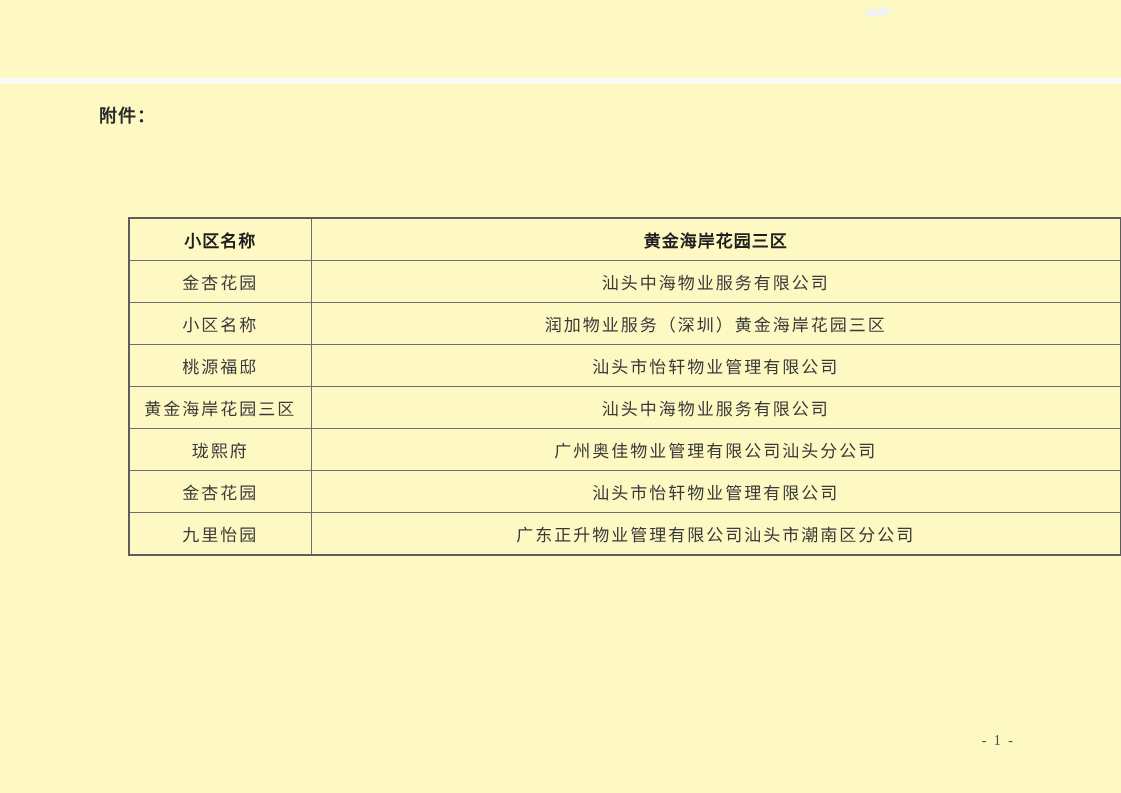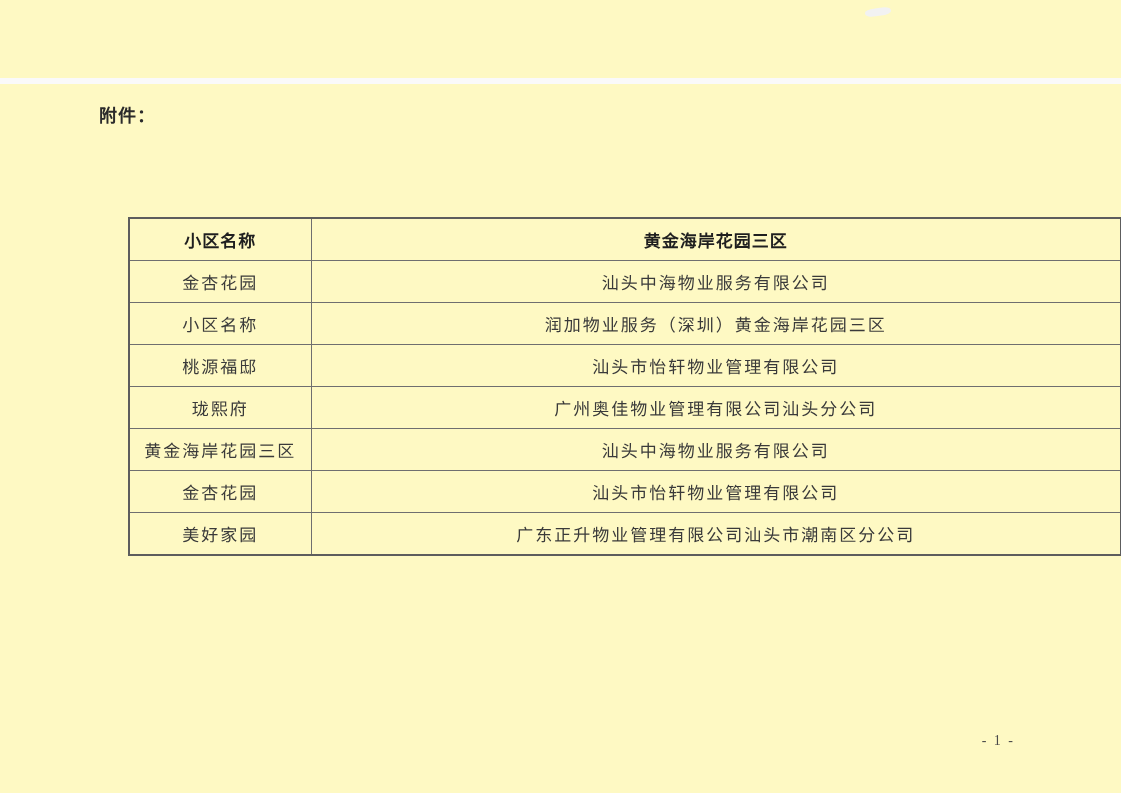--- a/index.html
+++ b/index.html
@@ -127,33 +127,33 @@
       </tr>
       <tr>
         <td>小区名称</td>
         <td>润加物业服务（深圳）黄金海岸花园三区</td>
       </tr>
       <tr>
         <td>桃源福邸</td>
         <td>汕头市怡轩物业管理有限公司</td>
       </tr>
       <tr>
+        <td>黄金海岸花园三区</td>
+        <td>汕头中海物业服务有限公司</td>
+      </tr>
+      <tr>
         <td>珑熙府</td>
         <td>广州奥佳物业管理有限公司汕头分公司</td>
-      </tr>
-      <tr>
-        <td>黄金海岸花园三区</td>
-        <td>汕头中海物业服务有限公司</td>
       </tr>
       <tr>
         <td>金杏花园</td>
         <td>汕头市怡轩物业管理有限公司</td>
       </tr>
       <tr>
-        <td>美好家园</td>
+        <td>九里怡园</td>
         <td>广东正升物业管理有限公司汕头市潮南区分公司</td>
       </tr>
     </tbody>
   </table>
 
   <div class="page-number">- 1 -</div>
 
 </div>
 
 </body></html>

